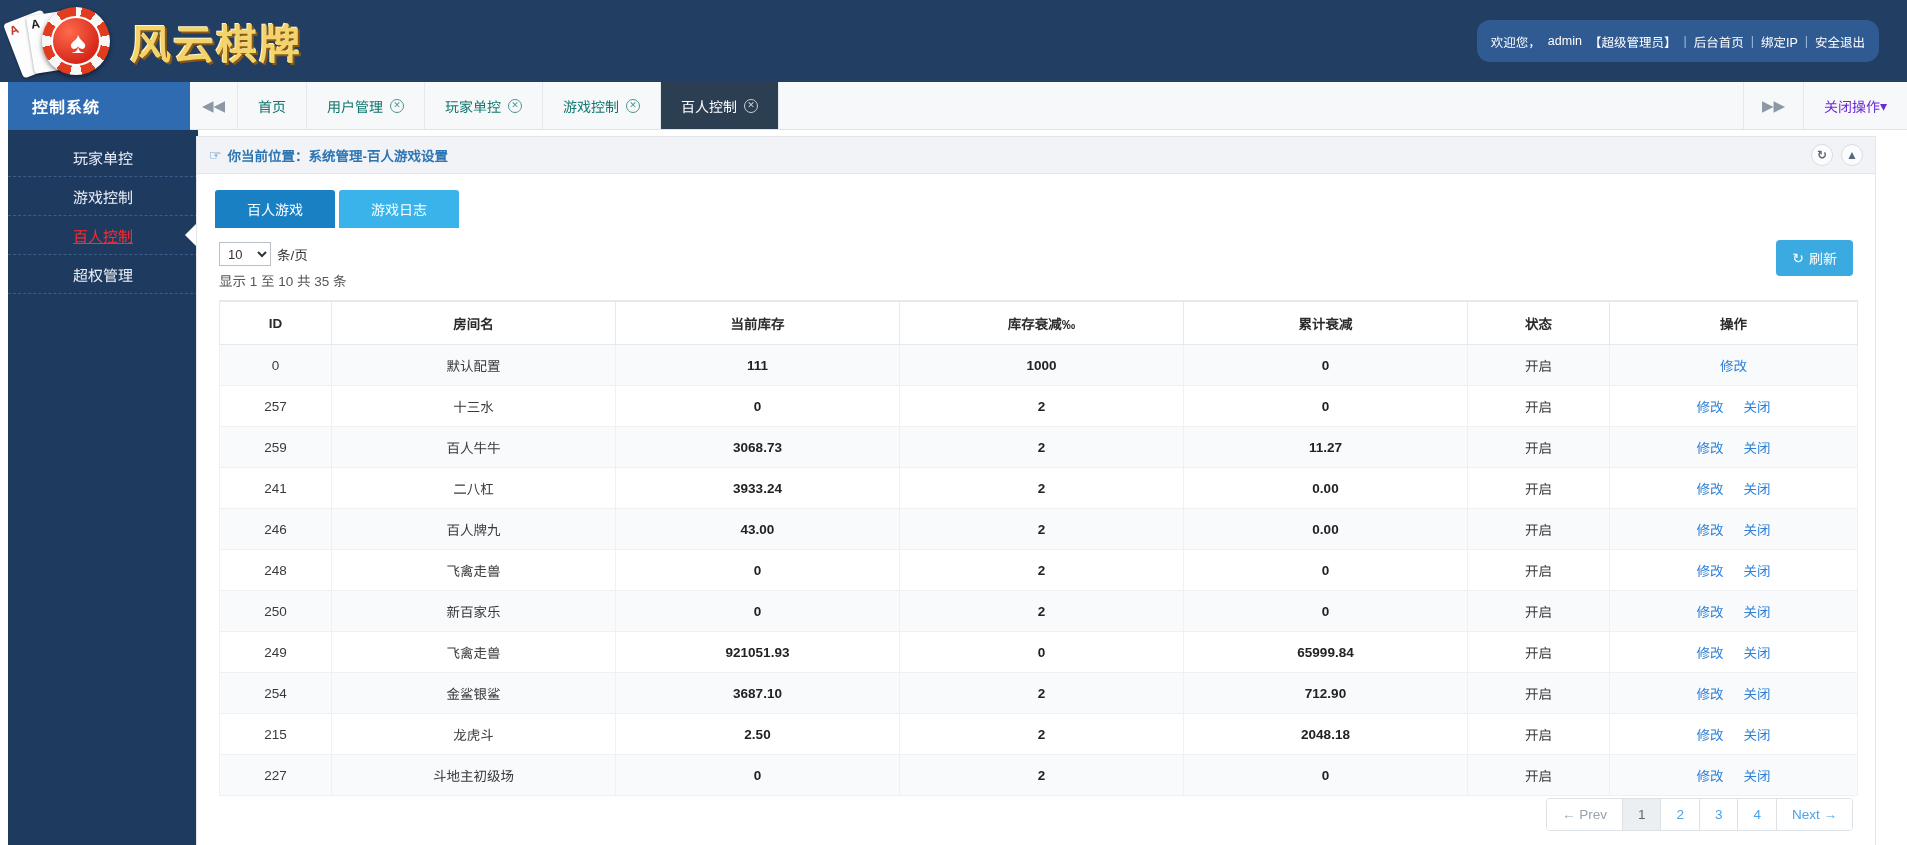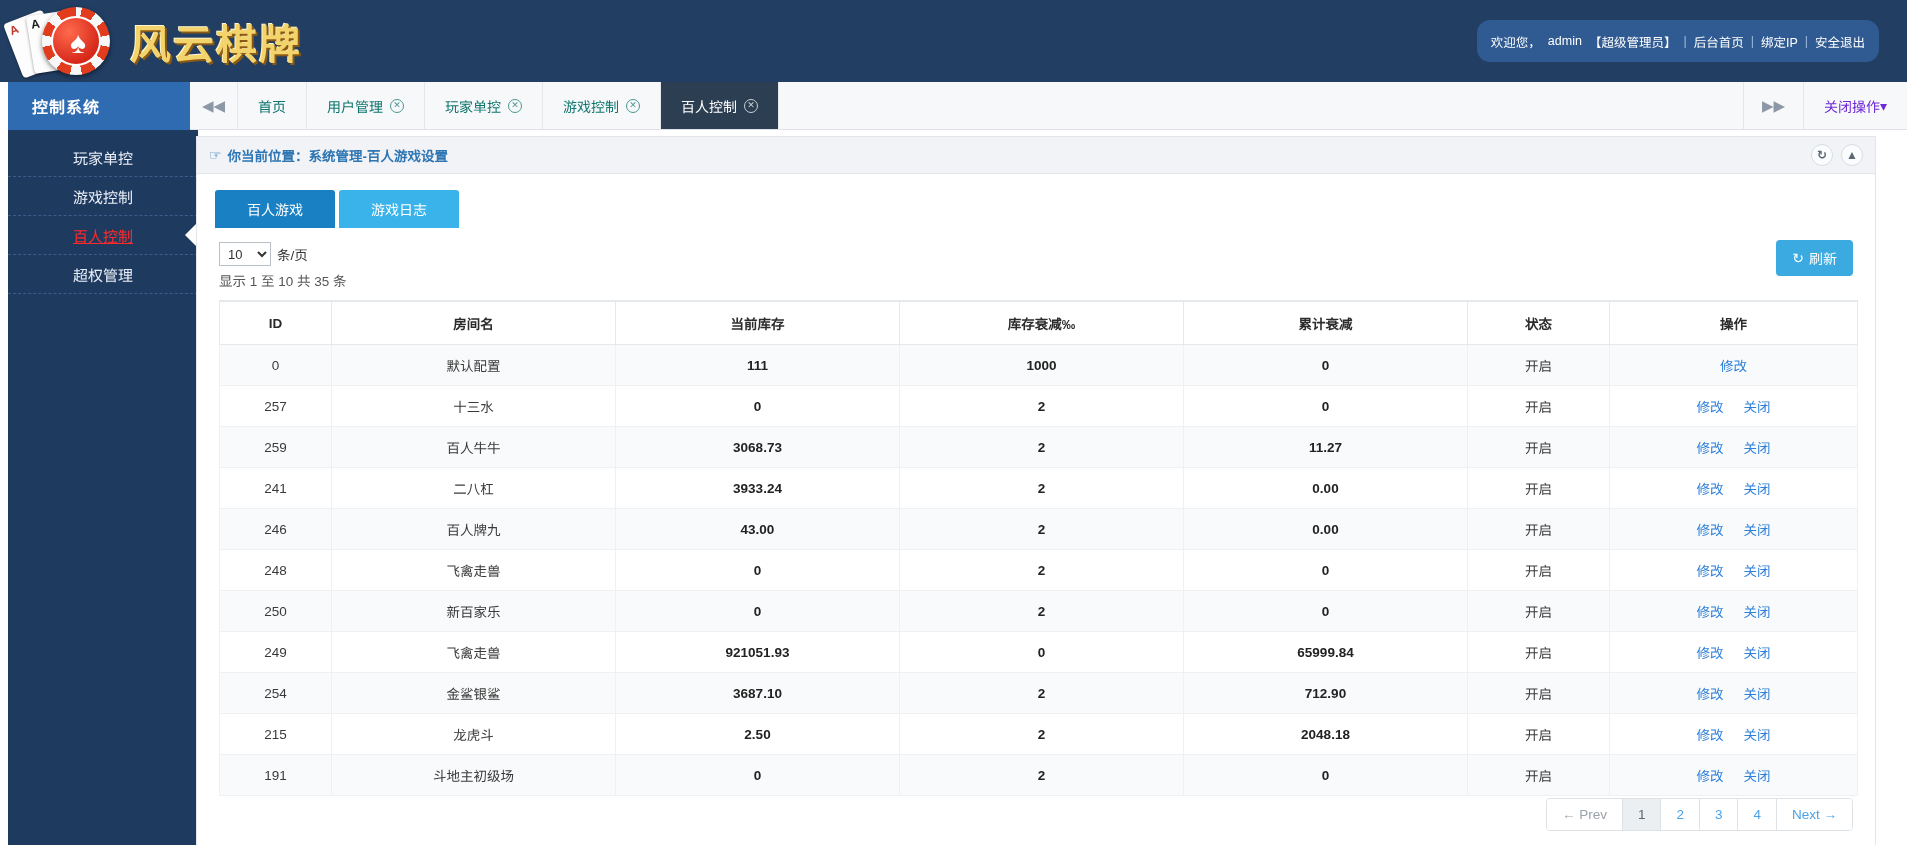--- a/index.html
+++ b/index.html
@@ -417,21 +417,21 @@
         <tr>
           <td>215</td>
           <td>龙虎斗</td>
           <td class="b">2.50</td>
           <td class="b">2</td>
           <td class="b">2048.18</td>
           <td>开启</td>
           <td><span class="act">修改</span><span class="act">关闭</span></td>
         </tr>
         <tr class="odd">
-          <td>191</td>
+          <td>227</td>
           <td>斗地主初级场</td>
           <td class="b">0</td>
           <td class="b">2</td>
           <td class="b">0</td>
           <td>开启</td>
           <td><span class="act">修改</span><span class="act">关闭</span></td>
         </tr>
       </tbody>
   </table>
 

